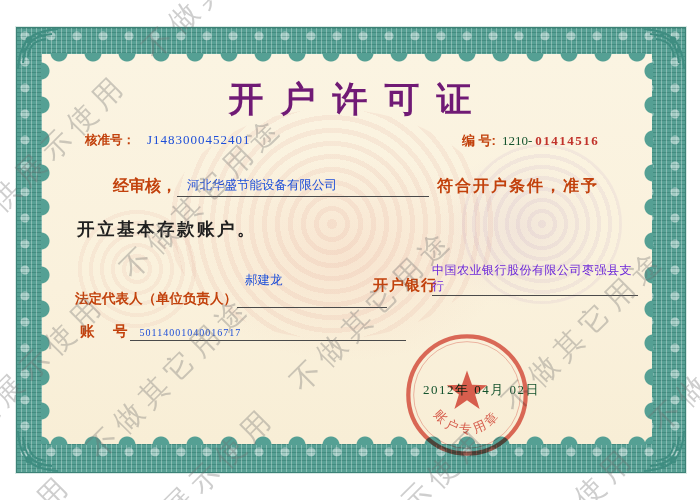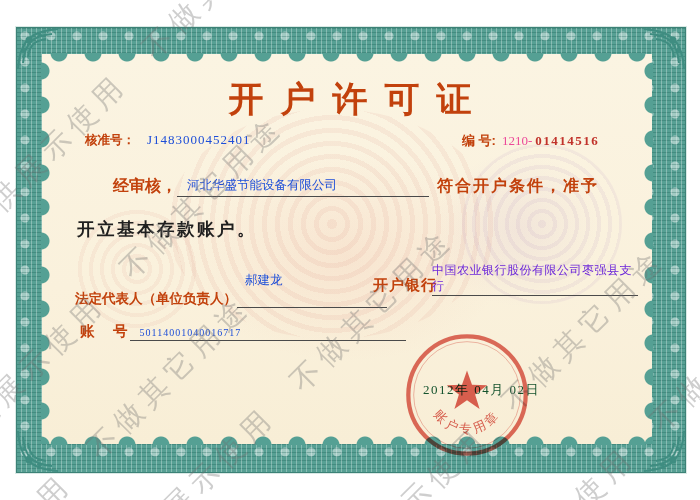--- a/index.html
+++ b/index.html
@@ -46,30 +46,30 @@
   .corner svg{display:block;}
   .corner.tl{left:14px;top:25px;}
   .corner.tr{right:12px;top:25px;transform:scaleX(-1);}
   .corner.bl{left:14px;bottom:25px;transform:scaleY(-1);}
   .corner.br{right:12px;bottom:25px;transform:scale(-1,-1);}
   
   .content{position:absolute;inset:0;z-index:3;color:#1f1f1f;}
   .title{
     position:absolute;left:0;right:0;top:76px;text-align:center;
     font-size:35px;font-weight:bold;letter-spacing:17px;text-indent:17px;
-    font-family:"Liberation Serif", serif;color:#c2410c;
+    font-family:"Liberation Serif", serif;color:#701a75;
   }
   .row{position:absolute;white-space:nowrap;}
   .lbl{font-weight:bold;color:#c2410c;}
   .val{font-family:"Liberation Serif", serif;color:#1d4ed8;}
   .uline{border-bottom:1.5px solid #4a4a4a;display:inline-block;}
   .approval{left:85px;top:132px;font-size:12.5px;}
   .approval .val{margin-left:12px;font-size:13px;letter-spacing:1px;}
   .serial{left:462px;top:132px;font-size:13px;}
-  .serial .prefix{font-family:"Liberation Serif", serif;color:#ec4899;margin-left:6px;}
+  .serial .prefix{font-family:"Liberation Serif", serif;color:#14532d;margin-left:6px;}
   .serial .red{color:#c1332b;font-weight:bold;font-family:"Liberation Serif", serif;letter-spacing:1.5px;margin-left:3px;}
   .review{left:113px;top:176px;font-size:16px;}
   .review .company{width:238px;font-size:12.5px;padding:0 4px 2px 10px;vertical-align:bottom;white-space:nowrap;overflow:hidden;}
   .review .suffix{letter-spacing:2px;margin-left:8px;}
   .open-line{left:77px;top:217px;font-size:17.5px;font-weight:bold;letter-spacing:2.5px;}
   .rep{left:75px;top:272px;font-size:13.5px;}
   .rep .uline{width:138px;font-size:12.5px;padding:0 4px 18px 8px;vertical-align:bottom;}
   .bank-label{left:373px;top:276px;font-size:15px;font-weight:bold;letter-spacing:1px;}
   .bank-value{
     position:absolute;left:432px;top:263px;width:206px;

